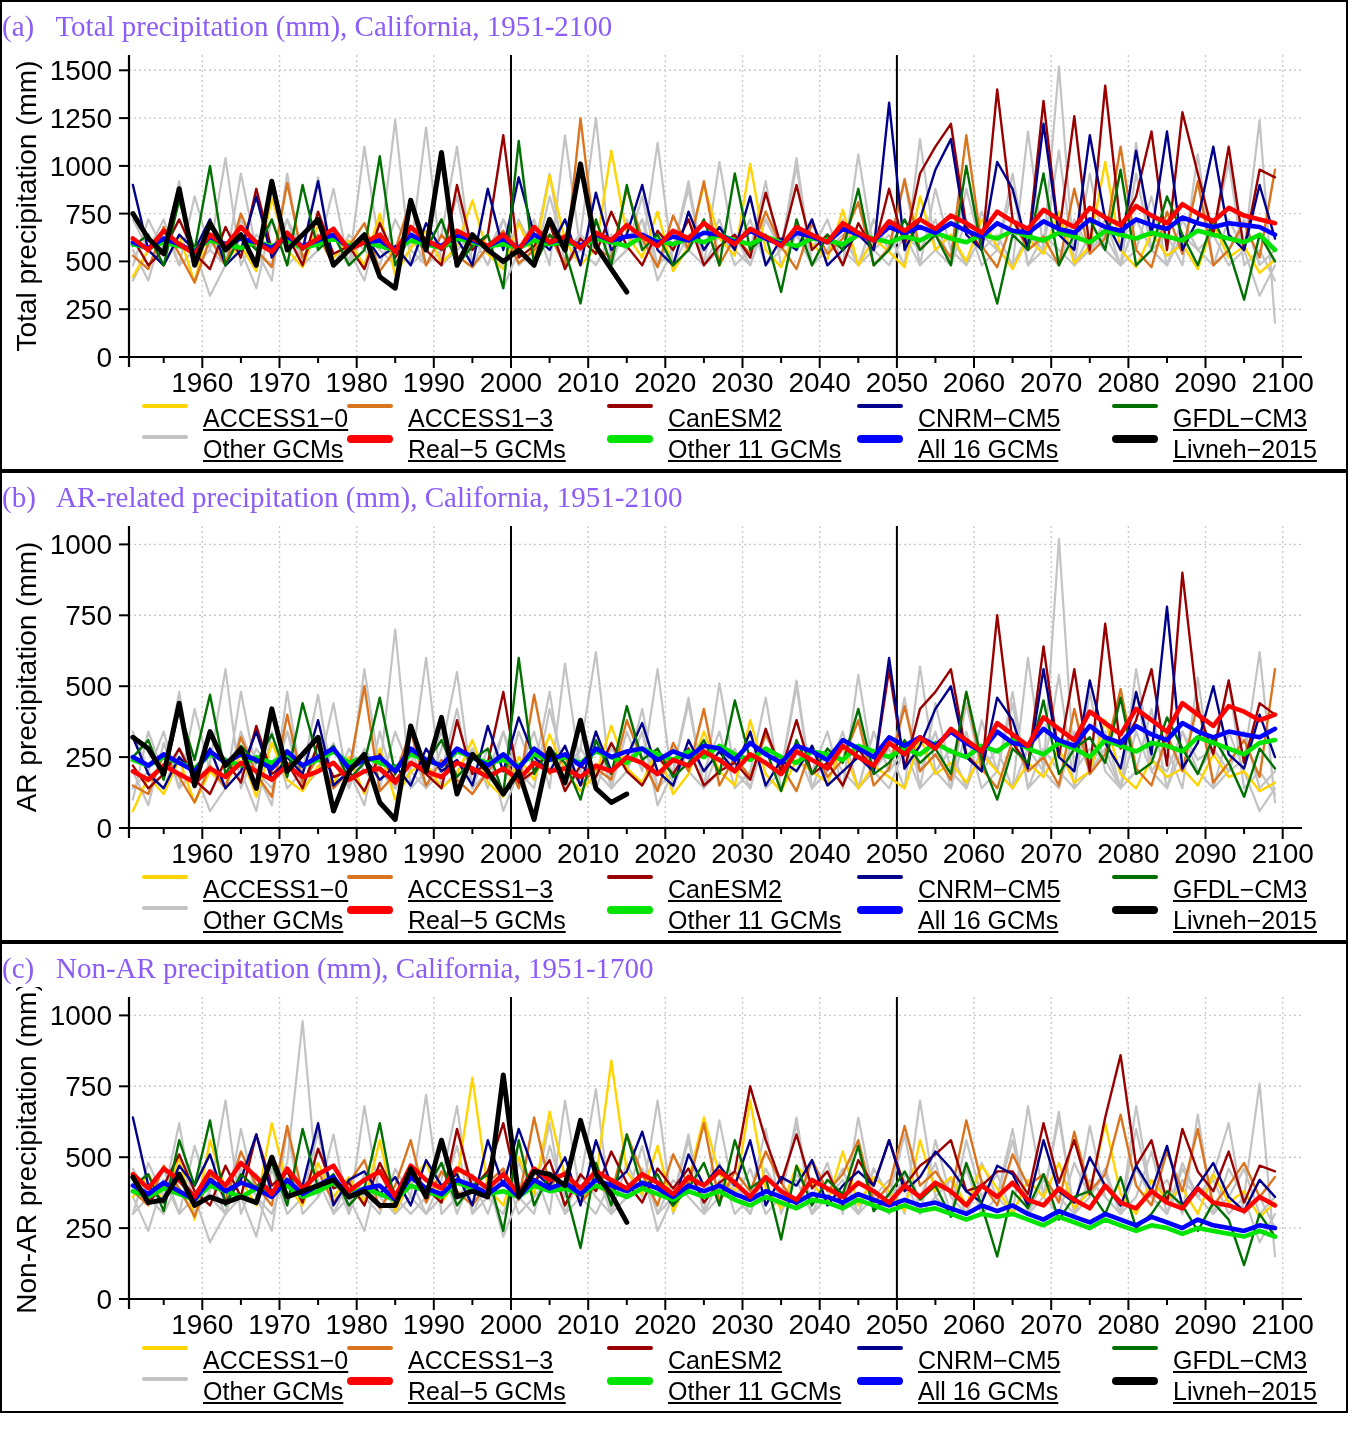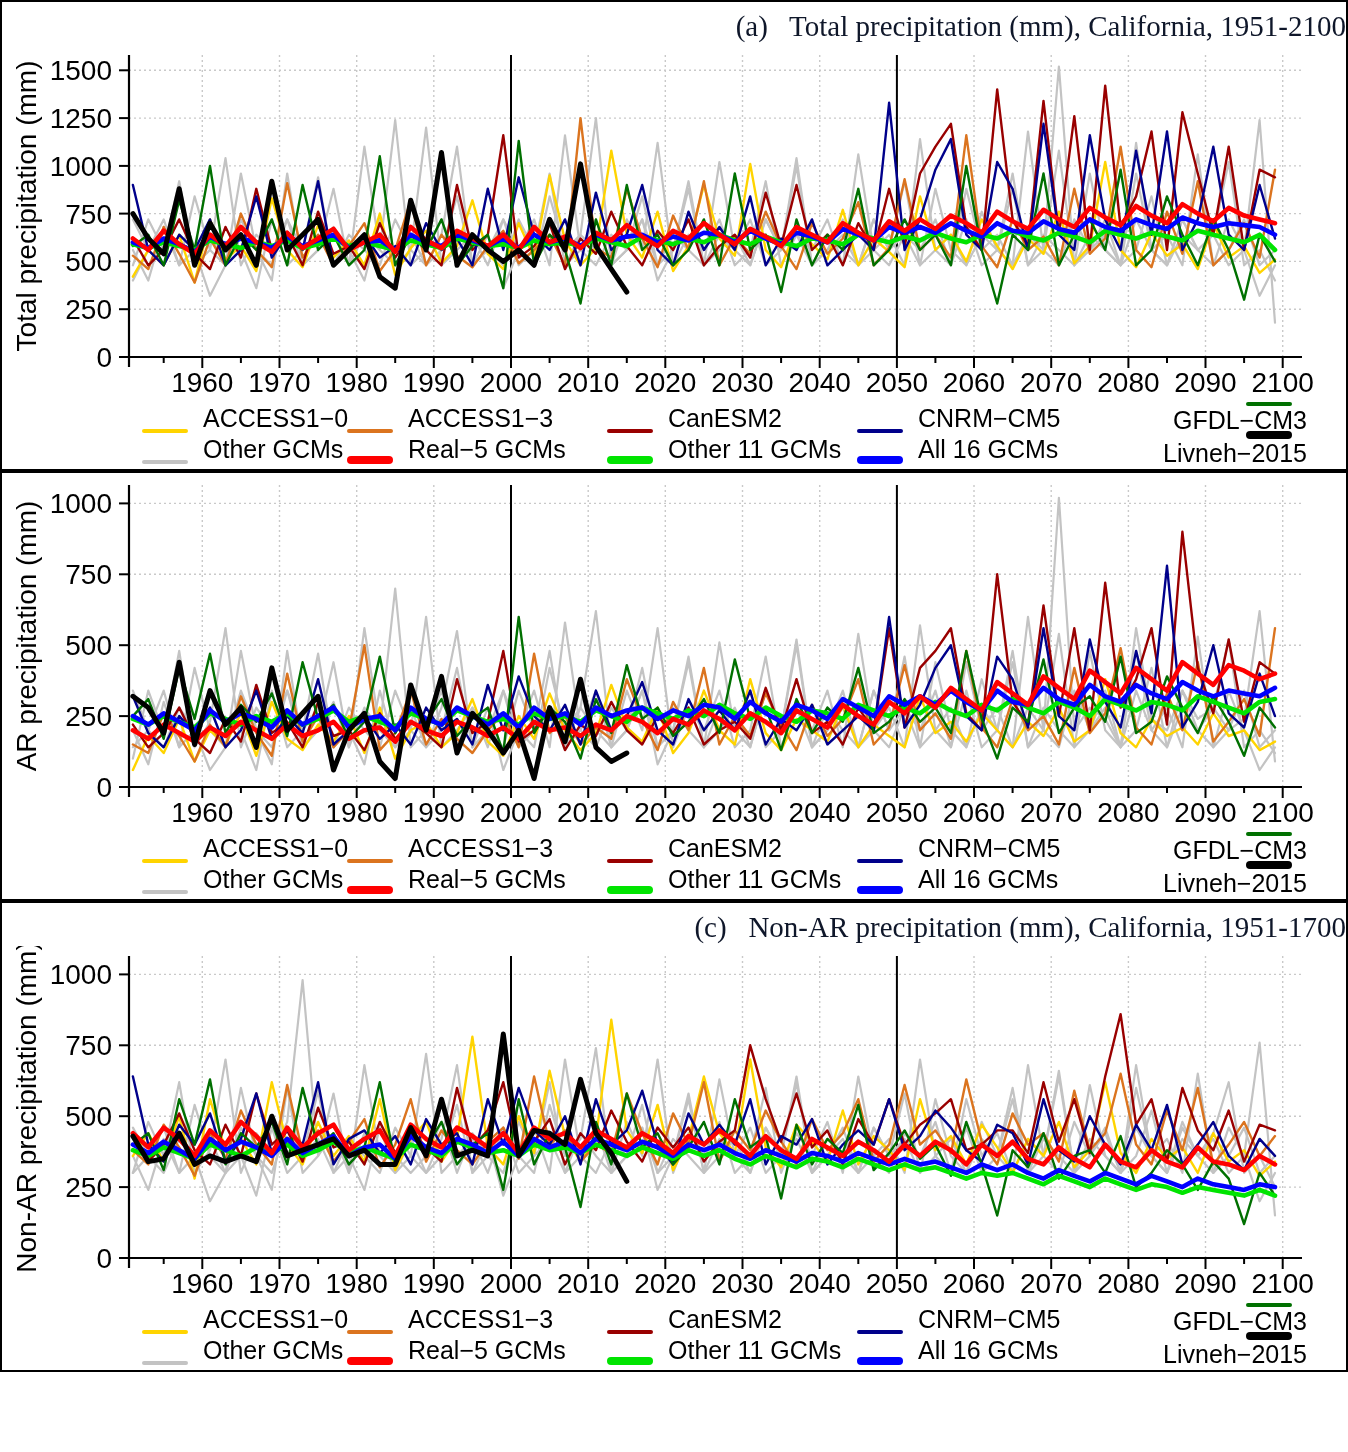--- a/index.html
+++ b/index.html
@@ -1,34 +1,34 @@
 <!DOCTYPE html>
 <html><head>
 <meta charset="utf-8">
 <style>
   html,body{margin:0;padding:0;background:#ffffff;}
   .figure{width:1348px;box-sizing:border-box;font-family:"Liberation Sans",sans-serif;}
   .panel{box-sizing:border-box;border:2px solid #000;background:#fff;padding:2px 0 4px 0;}
   .panel + .panel{margin-top:0px;}
-  .panel-title{margin:6px 0 2px 0;text-align:right;font-family:"Liberation Serif",serif;
-               font-weight:400;font-size:29px;color:#0f172a;white-space:pre;padding-left:20px;}
+  .panel-title{margin:6px 0 2px 0;text-align:left;font-family:"Liberation Serif",serif;
+               font-weight:400;font-size:29px;color:#8b5cf6;white-space:pre;}
   svg.chart{display:block;}
   svg.chart text{font-family:"Liberation Sans",sans-serif;fill:#000;}
   .grid{stroke:#c9c9c9;stroke-width:1.4;stroke-dasharray:2 3;fill:none;}
   .ref{stroke:#000;stroke-width:2;fill:none;}
   .axis{stroke:#000;stroke-width:2.2;fill:none;}
   .tick{stroke:#000;stroke-width:2;fill:none;}
   .legend{margin:2px 0 0 140px;width:1170px;}
   .legend-row{display:flex;align-items:center;height:31px;}
-  .legend-item{display:flex;align-items:flex-end;}
+  .legend-item{display:flex;align-items:flex-start;text-decoration:underline;}
   .legend-item:nth-child(1){width:205px;}
   .legend-item:nth-child(2){width:260px;}
   .legend-item:nth-child(3){width:250px;}
   .legend-item:nth-child(4){width:255px;}
-  .legend-item:nth-child(5){width:195px;flex-direction:column;}
+  .legend-item:nth-child(5){width:195px;}
   .legend-swatch{display:inline-block;width:46px;border-radius:4px;margin-right:15px;flex:none;}
   .legend-swatch.thin{height:4px;}
   .legend-swatch.thick{height:8px;}
   .legend-label{font-size:25px;color:#000;white-space:nowrap;}
 </style>
 </head>
 <body>
 
 <div class="figure">
 
@@ -186,20 +186,21 @@
           </span>
           <span class="legend-item">
             <span class="legend-swatch thick" style="background: rgb(0, 0, 0);"></span>
             <span class="legend-label">Livneh−2015</span>
           </span>
         </div>
       </div>
   </section>
 
   <section class="panel">
+    <h2 class="panel-title">(b)   AR-related precipitation (mm), California, 1951-2100</h2>
     <svg class="chart" width="1348" height="356" viewBox="0 0 1348 356">
         <g>
           <line class="grid" x1="127" y1="241.1" x2="1300" y2="241.1"></line>
           <line class="grid" x1="127" y1="170.2" x2="1300" y2="170.2"></line>
           <line class="grid" x1="127" y1="99.3" x2="1300" y2="99.3"></line>
           <line class="grid" x1="127" y1="28.4" x2="1300" y2="28.4"></line>
           <line class="grid" x1="200.3" y1="10" x2="200.3" y2="312"></line>
           <line class="grid" x1="277.5" y1="10" x2="277.5" y2="312"></line>
           <line class="grid" x1="354.7" y1="10" x2="354.7" y2="312"></line>
           <line class="grid" x1="431.8" y1="10" x2="431.8" y2="312"></line>

